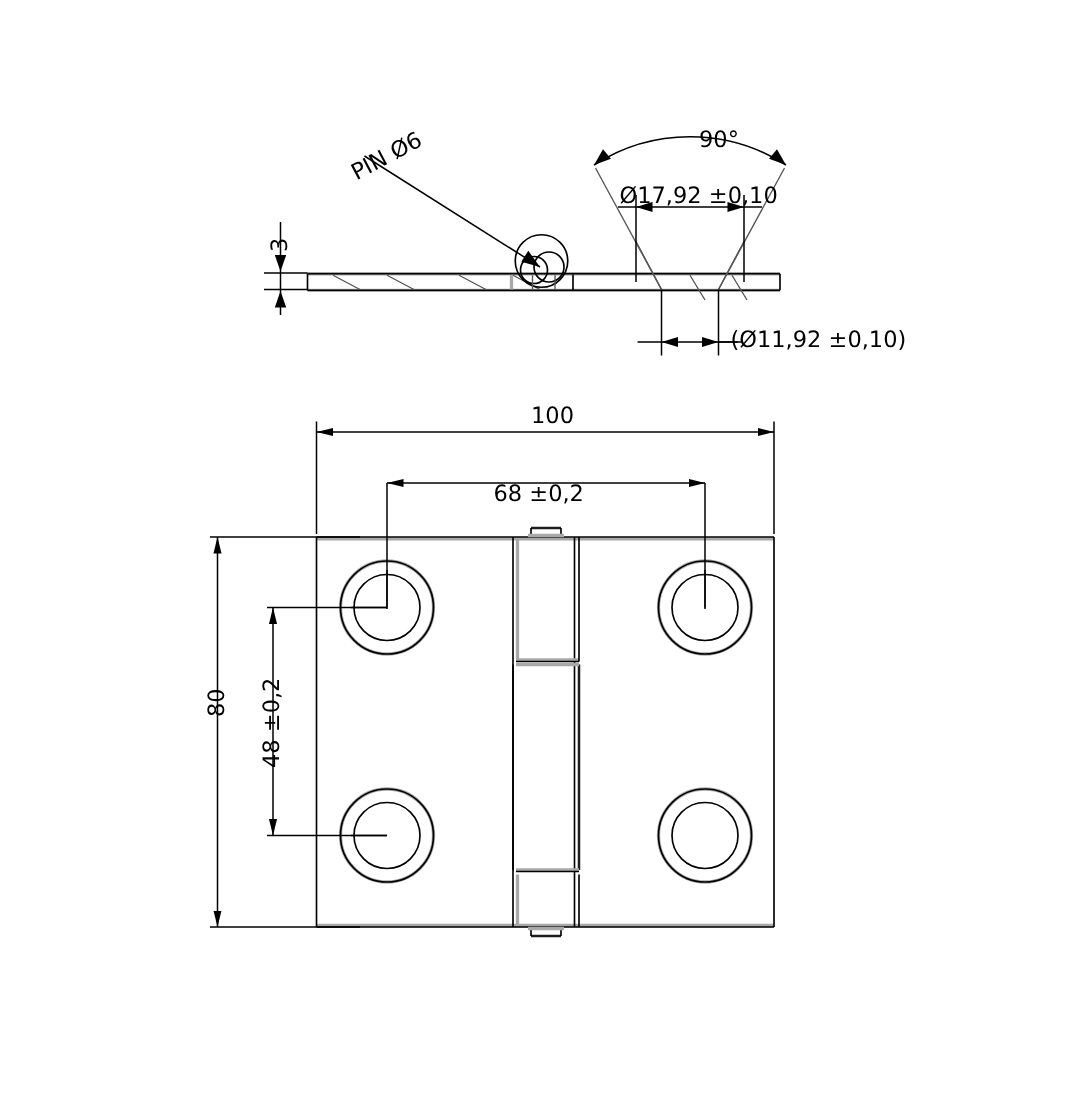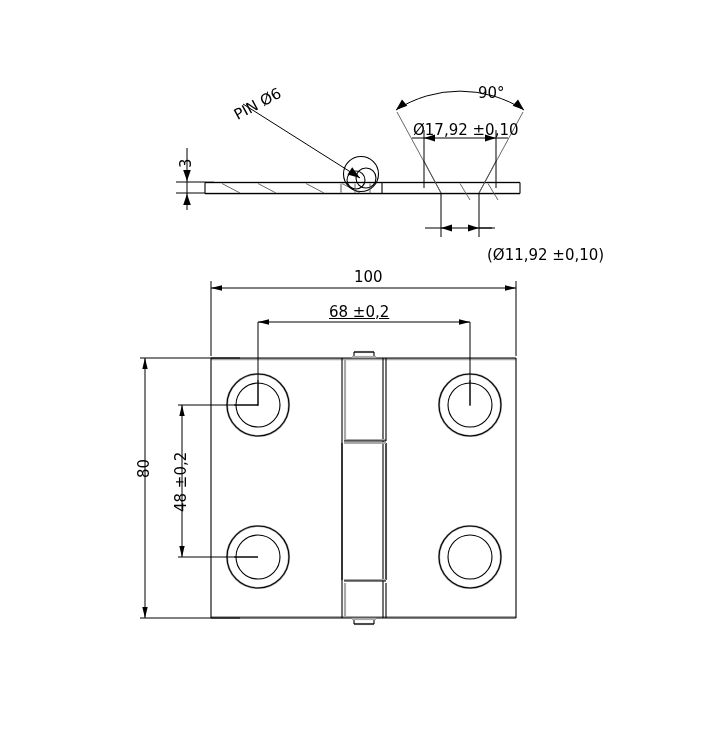--- a/index.html
+++ b/index.html
@@ -285,27 +285,27 @@
         <line class="center-line" x1="470" y1="380" x2="470" y2="405"></line>
         <line class="center-line" x1="234" y1="557" x2="258" y2="557"></line>
       </g>
     </g>
   </svg>
 
   <div class="dim-text rot90" style="left:179px; top:168px;">3</div>
 
   <div class="dim-text rot-pin" style="left:239px; top:108px;">PIN Ø6</div>
 
-  <div class="dim-text" style="left:478px; top:86px;">90°</div>
+  <div class="dim-text" style="left:466px; top:86px;">90°</div>
 
   <div class="dim-text" style="left:413px; top:123px;text-align:right;">Ø17,92 ±0,10</div>
 
-  <div class="dim-text" style="left:487px; top:219px;margin-top:29px;">(Ø11,92 ±0,10)</div>
+  <div class="dim-text" style="left:487px; top:219px;">(Ø11,92 ±0,10)</div>
 
   <div class="dim-text" style="left:354px; top:270px;">100</div>
 
-  <div class="dim-text" style="left:329px; top:305px;text-decoration:underline;">68 ±0,2</div>
+  <div class="dim-text" style="left:329px; top:322px;">68 ±0,2</div>
 
   <div class="dim-text rot90" style="left:137px; top:478px;">80</div>
 
   <div class="dim-text rot90" style="left:174px; top:512px;">48 ±0,2</div>
 
 </div>
 
 </body></html>

